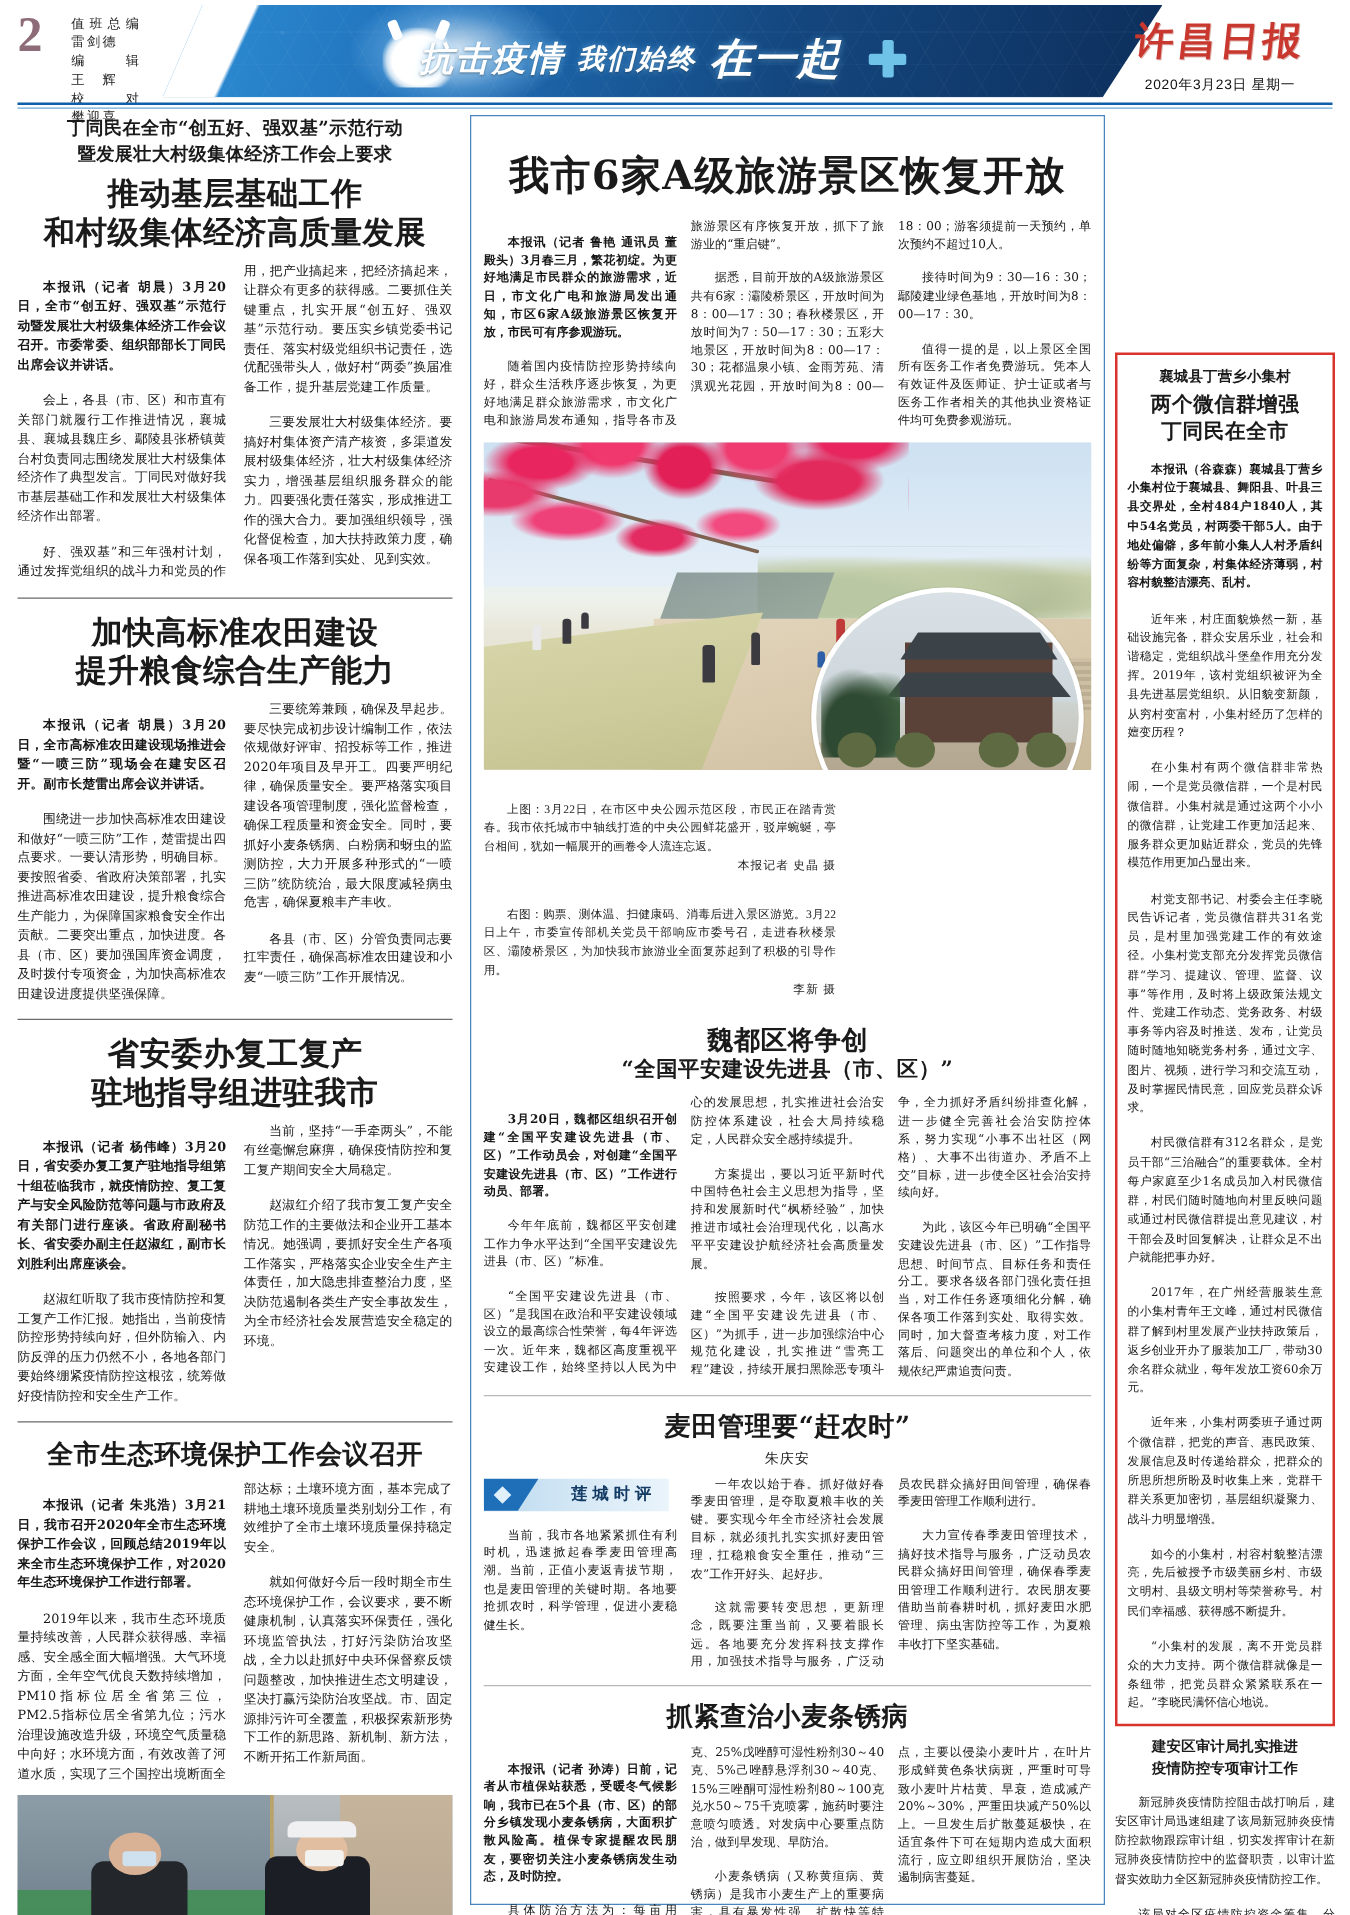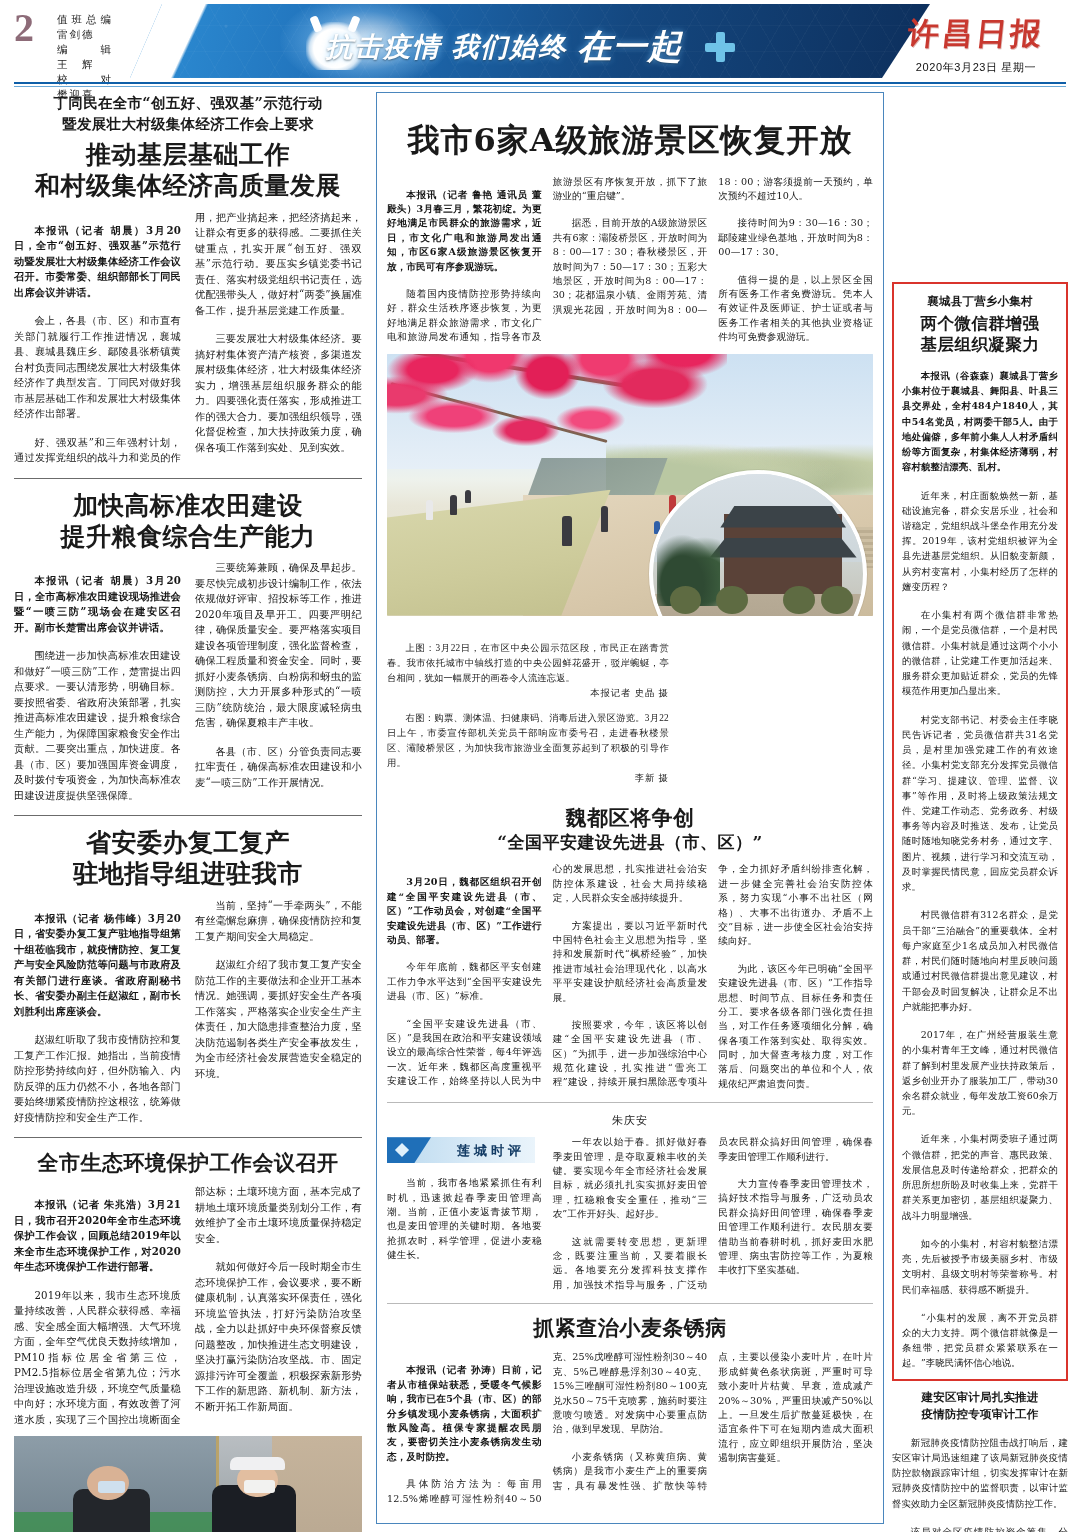--- a/index.html
+++ b/index.html
@@ -50,21 +50,21 @@
   .banner .virus:before{left:6px;top:-6px;width:8px;height:16px;transform:rotate(-22deg);}
   .banner .virus:after{right:6px;top:-6px;width:8px;height:16px;transform:rotate(22deg);}
   .bannertext{
     position:absolute;left:0;top:0;width:800px;height:86px;
     display:flex;align-items:center;justify-content:center;gap:10px;
     font-family:"DejaVu Sans","Liberation Sans",sans-serif;
     color:#fff;white-space:nowrap;
     text-shadow:0 0 6px rgba(120,200,255,.7),0 1px 2px rgba(0,0,0,.5);
   }
   .bannertext .t1{font-size:27px;font-weight:700;font-style:italic;letter-spacing:2px;}
-  .bannertext .t2{font-size:27px;font-weight:700;font-style:italic;letter-spacing:2px;}
+  .bannertext .t2{font-size:22px;font-weight:700;font-style:italic;letter-spacing:2px;}
   .bannertext .t3{font-size:34px;font-weight:700;font-style:italic;letter-spacing:1px;}
   .cross{width:30px;height:30px;position:relative;flex:0 0 auto;margin-left:12px;}
   .cross:before,.cross:after{content:"";position:absolute;background:#6fc3e8;border-radius:2px;}
   .cross:before{left:11px;top:0;width:9px;height:30px;}
   .cross:after{left:0;top:11px;width:30px;height:9px;}
 
   .nameplate{position:absolute;right:14px;top:18px;text-align:center;width:180px;}
   .nameplate .cn{
     font-family:"DejaVu Serif","Liberation Serif",serif;
     font-size:31px;font-weight:700;color:#c8382f;letter-spacing:3px;
@@ -391,21 +391,21 @@
           <div class="bush" style="left:80%"></div>
 
         </div>
       </div>
 
       <div class="cap" style="margin-top:25px;width:58%">
         <span class="ind">上图：3月22日，在市区中央公园示范区段，市民正在踏青赏春。我市依托城市中轴线打造的中央公园鲜花盛开，驳岸蜿蜒，亭台相间，犹如一幅展开的画卷令人流连忘返。</span>
         <span class="credit">本报记者 史晶 摄</span>
       </div>
 
-      <div class="cap" style="margin-top:10px;width:58%">
+      <div class="cap" style="margin-top:24px;width:58%">
         <span class="ind">右图：购票、测体温、扫健康码、消毒后进入景区游览。3月22日上午，市委宣传部机关党员干部响应市委号召，走进春秋楼景区、灞陵桥景区，为加快我市旅游业全面复苏起到了积极的引导作用。</span>
         <span class="credit">李新 摄</span>
       </div>
 
       <div style="height:18px"></div>
 
       <div>
         <div class="hl h-md">魏都区将争创</div>
         <div class="hl h-md" style="font-size:17px">“全国平安建设先进县（市、区）”</div>
         <div class="body3" style="margin-top:9px">
@@ -414,20 +414,21 @@
           <p>“全国平安建设先进县（市、区）”是我国在政治和平安建设领域设立的最高综合性荣誉，每4年评选一次。近年来，魏都区高度重视平安建设工作，始终坚持以人民为中心的发展思想，扎实推进社会治安防控体系建设，社会大局持续稳定，人民群众安全感持续提升。</p>
           <p>方案提出，要以习近平新时代中国特色社会主义思想为指导，坚持和发展新时代“枫桥经验”，加快推进市域社会治理现代化，以高水平平安建设护航经济社会高质量发展。</p>
           <p>按照要求，今年，该区将以创建“全国平安建设先进县（市、区）”为抓手，进一步加强综治中心规范化建设，扎实推进“雪亮工程”建设，持续开展扫黑除恶专项斗争，全力抓好矛盾纠纷排查化解，进一步健全完善社会治安防控体系，努力实现“小事不出社区（网格）、大事不出街道办、矛盾不上交”目标，进一步使全区社会治安持续向好。</p>
           <p>为此，该区今年已明确“全国平安建设先进县（市、区）”工作指导思想、时间节点、目标任务和责任分工。要求各级各部门强化责任担当，对工作任务逐项细化分解，确保各项工作落到实处、取得实效。同时，加大督查考核力度，对工作落后、问题突出的单位和个人，依规依纪严肃追责问责。</p>
         </div>
       </div>
 
       <div class="sep"></div>
 
       <div>
+        <div class="hl h-md">麦田管理要“赶农时”</div>
         <div class="byline">朱庆安</div>
         <div class="body3" style="margin-top:7px">
           <div class="badge">
             <div class="tri"></div>
             <div class="dia"></div>
             <span class="btxt">莲城时评</span>
           </div>
           <p>当前，我市各地紧紧抓住有利时机，迅速掀起春季麦田管理高潮。当前，正值小麦返青拔节期，也是麦田管理的关键时期。各地要抢抓农时，科学管理，促进小麦稳健生长。</p>
           <p>一年农以始于春。抓好做好春季麦田管理，是夺取夏粮丰收的关键。要实现今年全市经济社会发展目标，就必须扎扎实实抓好麦田管理，扛稳粮食安全重任，推动“三农”工作开好头、起好步。</p>
           <p>这就需要转变思想，更新理念，既要注重当前，又要着眼长远。各地要充分发挥科技支撑作用，加强技术指导与服务，广泛动员农民群众搞好田间管理，确保春季麦田管理工作顺利进行。</p>
@@ -448,21 +449,21 @@
 
     </div>
 
     <div class="colR">
 
       <div style="height:190px"></div>
 
       <div class="redbox">
         <div class="hl kicker">襄城县丁营乡小集村</div>
         <div class="hl h-sm">两个微信群增强</div>
-        <div class="hl h-sm">基层组织凝聚力</div>
+        <div class="hl h-sm">丁同民在全市</div>
         <div class="body1" style="margin-top:7px">
           <p class="lede">本报讯（谷森森）襄城县丁营乡小集村位于襄城县、舞阳县、叶县三县交界处，全村484户1840人，其中54名党员，村两委干部5人。由于地处偏僻，多年前小集人人村矛盾纠纷等方面复杂，村集体经济薄弱，村容村貌整洁漂亮、乱村。</p>
           <p>近年来，村庄面貌焕然一新，基础设施完备，群众安居乐业，社会和谐稳定，党组织战斗堡垒作用充分发挥。2019年，该村党组织被评为全县先进基层党组织。从旧貌变新颜，从穷村变富村，小集村经历了怎样的嬗变历程？</p>
           <p>在小集村有两个微信群非常热闹，一个是党员微信群，一个是村民微信群。小集村就是通过这两个小小的微信群，让党建工作更加活起来、服务群众更加贴近群众，党员的先锋模范作用更加凸显出来。</p>
           <p>村党支部书记、村委会主任李晓民告诉记者，党员微信群共31名党员，是村里加强党建工作的有效途径。小集村党支部充分发挥党员微信群“学习、提建议、管理、监督、议事”等作用，及时将上级政策法规文件、党建工作动态、党务政务、村级事务等内容及时推送、发布，让党员随时随地知晓党务村务，通过文字、图片、视频，进行学习和交流互动，及时掌握民情民意，回应党员群众诉求。</p>
           <p>村民微信群有312名群众，是党员干部“三治融合”的重要载体。全村每户家庭至少1名成员加入村民微信群，村民们随时随地向村里反映问题或通过村民微信群提出意见建议，村干部会及时回复解决，让群众足不出户就能把事办好。</p>
           <p>2017年，在广州经营服装生意的小集村青年王文峰，通过村民微信群了解到村里发展产业扶持政策后，返乡创业开办了服装加工厂，带动30余名群众就业，每年发放工资60余万元。</p>
           <p>近年来，小集村两委班子通过两个微信群，把党的声音、惠民政策、发展信息及时传递给群众，把群众的所思所想所盼及时收集上来，党群干群关系更加密切，基层组织凝聚力、战斗力明显增强。</p>
           <p>如今的小集村，村容村貌整洁漂亮，先后被授予市级美丽乡村、市级文明村、县级文明村等荣誉称号。村民们幸福感、获得感不断提升。</p>
           <p>“小集村的发展，离不开党员群众的大力支持。两个微信群就像是一条纽带，把党员群众紧紧联系在一起。”李晓民满怀信心地说。</p>

